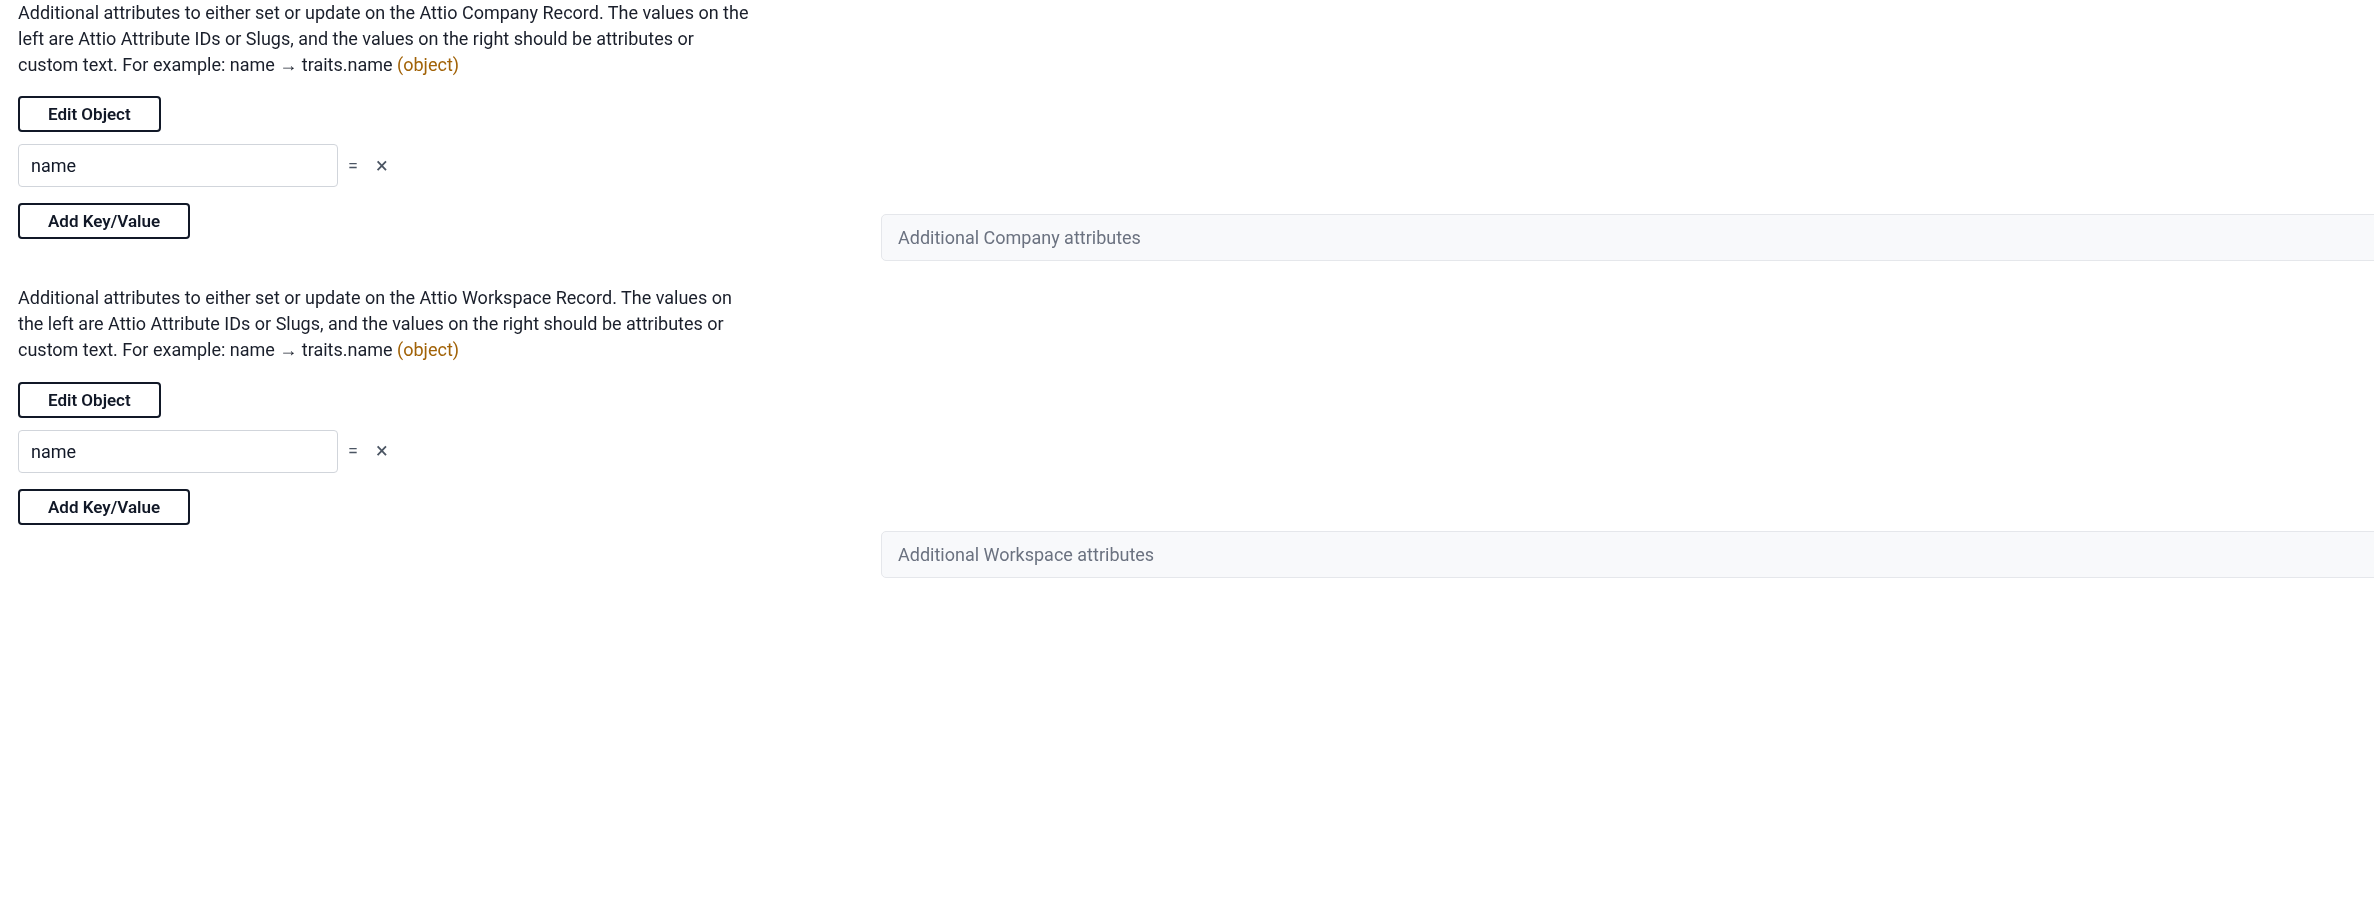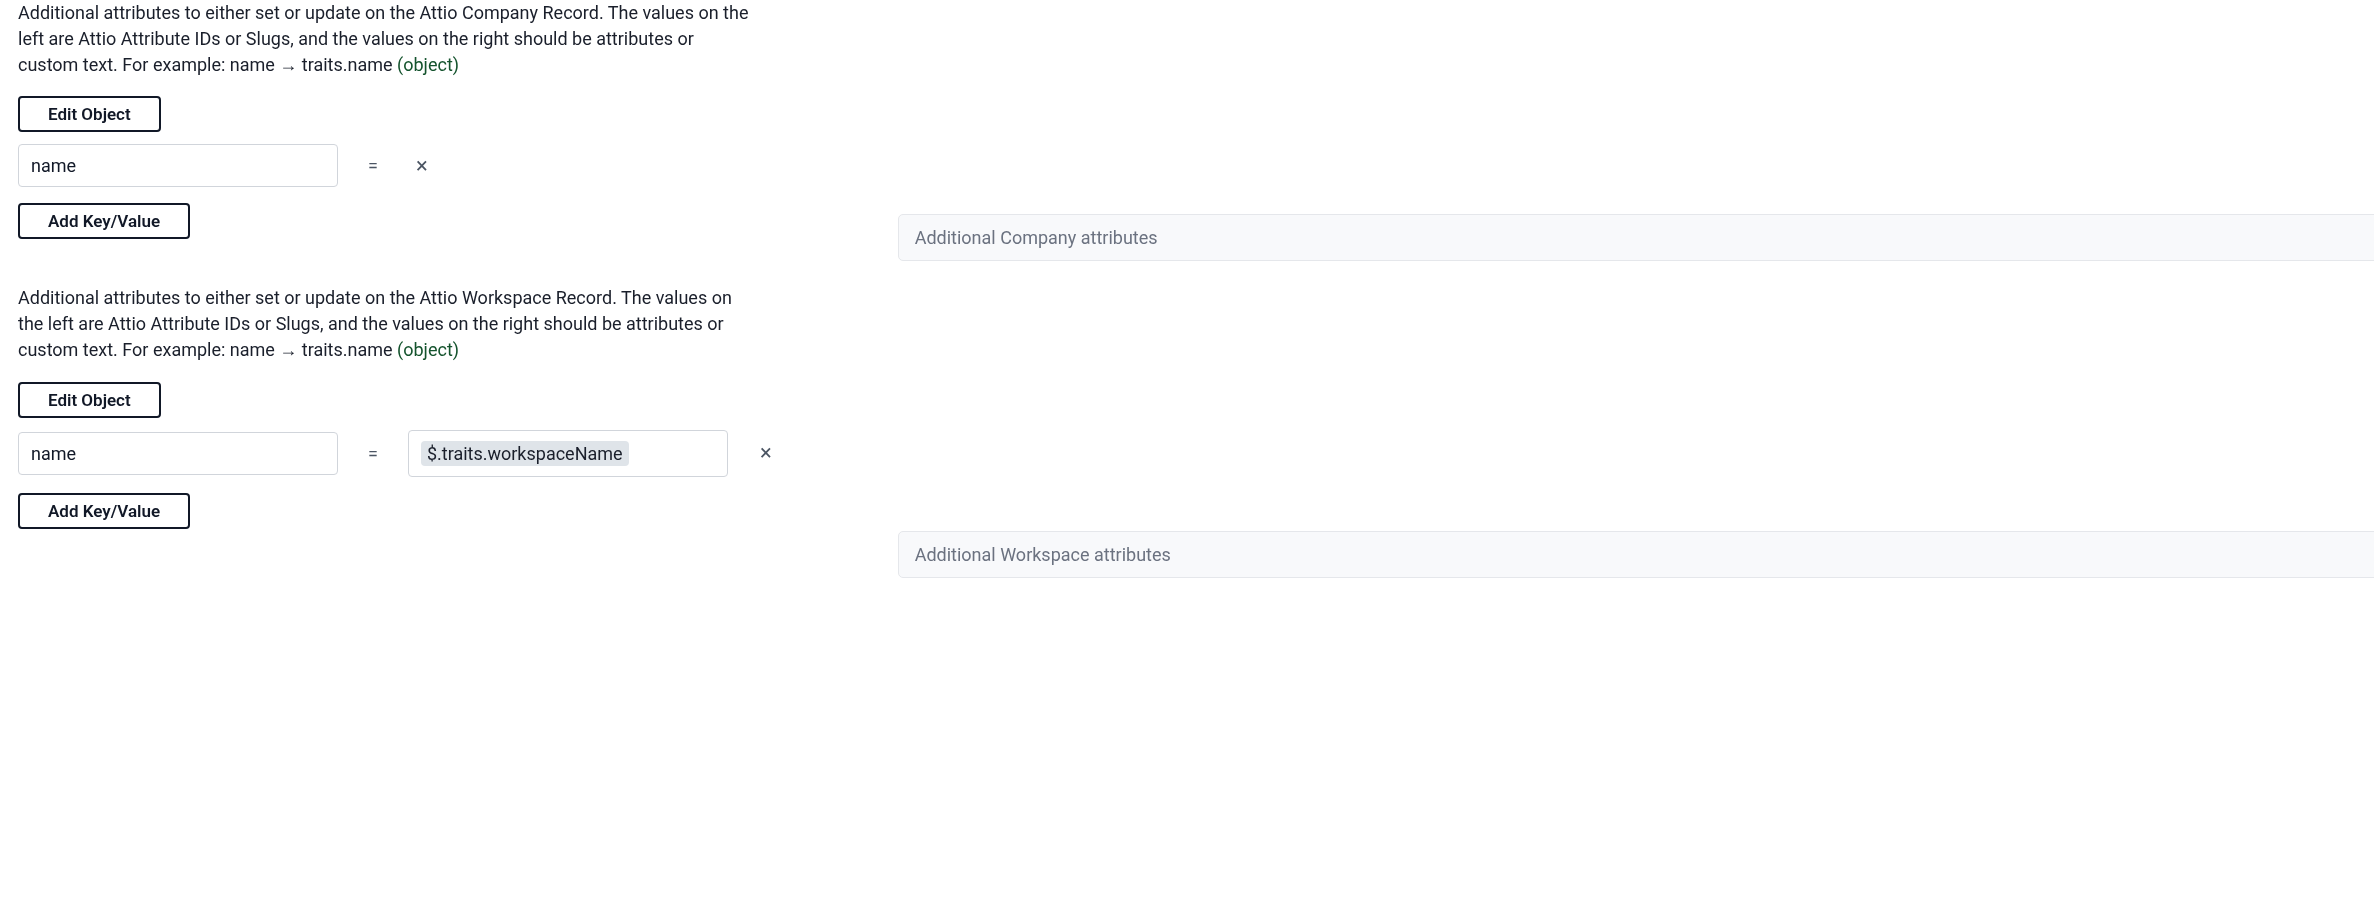--- a/index.html
+++ b/index.html
@@ -28,41 +28,41 @@
     margin-bottom: 46px;
   }
   .description {
     color: #1a1f2b;
     font-size: 18px;
     line-height: 1.45;
     margin-bottom: 18px;
     max-width: 740px;
   }
   .description .muted {
-    color: #14532d;
+    color: #a16207;
   }
   .btn {
     display: inline-block;
     border: 2px solid #111827;
     background: #fff;
     color: #111827;
     font-weight: 600;
     font-size: 17px;
     padding: 6px 28px;
     border-radius: 4px;
     cursor: pointer;
     font-family: inherit;
   }
   .btn-row {
     margin-bottom: 12px;
   }
   .kv-row {
     display: flex;
     align-items: center;
-    gap: 24px;
+    gap: 4px;
     margin-bottom: 16px;
   }
   .text-input {
     border: 1px solid #d1d5db;
     border-radius: 4px;
     padding: 10px 12px;
     font-size: 18px;
     font-family: inherit;
     background: #fff;
     color: #111827;
@@ -147,23 +147,20 @@
         <span>Additional attributes to either set or update on the Attio Workspace Record. The values on the left are Attio Attribute IDs or Slugs, and the values on the right should be attributes or custom text. For example: name → traits.name </span><span class="muted">(object)</span>
       </div>
 
       <div class="btn-row">
         <button class="btn">Edit Object</button>
       </div>
 
       <div class="kv-row">
         <input class="text-input key-input" value="name" style="">
         <span class="equals">=</span>
-        <div class="text-input value-input">
-          <span class="pill">$.traits.workspaceName</span>
-        </div>
         <button class="close-btn">×</button>
       </div>
 
       <div>
         <button class="btn">Add Key/Value</button>
       </div>
     </div>
 
   </div>
 

